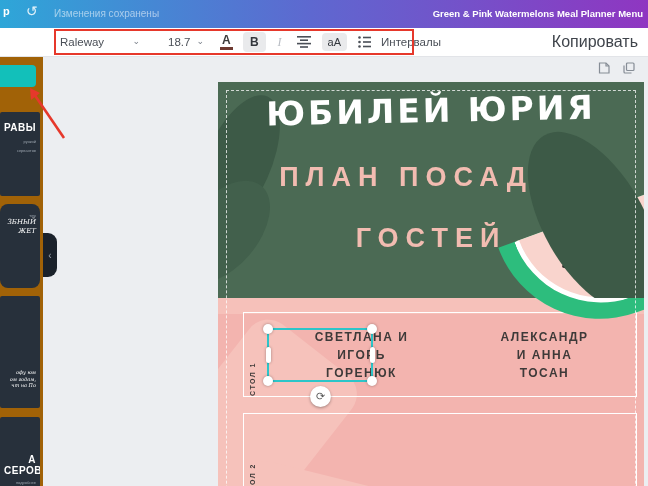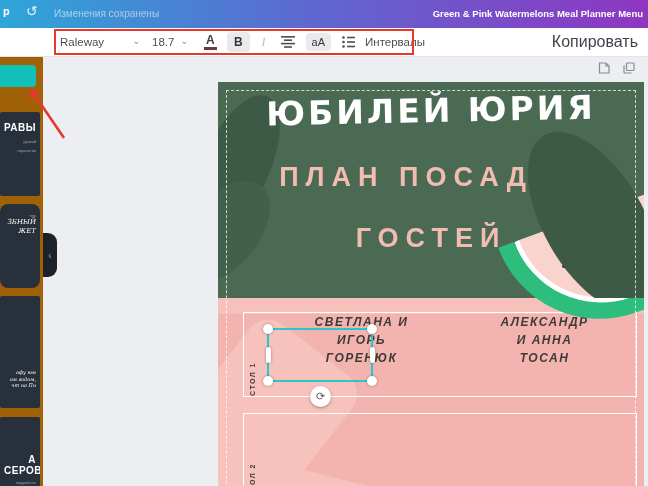--- a/index.html
+++ b/index.html
@@ -13,21 +13,21 @@
   .status { position:absolute; left:54px; top:8px; font-size:10px; color:rgba(255,255,255,.55); }
   .doc-title { position:absolute; right:5px; top:8px; font-size:9.5px; font-weight:bold; color:#fff; }
 
   
   .toolbar { position:absolute; left:0; top:28px; width:648px; height:29px; background:#fff;
     border-bottom:1px solid #e2e4e8; z-index:15; display:flex; align-items:center;
     padding-left:60px; padding-right:10px; font-size:11.5px; color:#4a4f57; }
   .tb-btn { display:flex; align-items:center; cursor:pointer; }
   .chev { font-size:9px; color:#7a808a; margin-left:6px; margin-top:-3px; }
   .font-btn { width:80px; justify-content:space-between;gap:18px; }
-  .size-btn { margin-left:12px; }
+  .size-btn { margin-left:28px; }
   .color-btn { margin-left:16px; flex-direction:column; font-weight:bold; font-size:12px; color:#3c3c3c; line-height:1; }
   .color-bar { width:13px; height:3px; background:#6e3a31; margin-top:1px; }
   .bold-btn { margin-left:10px; background:#e9eaec; border-radius:4px; padding:3px 7px; font-weight:bold; font-size:12px; color:#33373d; }
   .italic-btn { margin-left:8px; font-style:italic; font-family:"Liberation Serif",serif; color:#b9bdc4; font-size:12px; padding:3px 4px; }
   .icon-btn { margin-left:9px; padding:2px; }
   .case-btn { margin-left:9px; background:#e9eaec; border-radius:4px; padding:3px 6px; font-size:11px; color:#33373d; }
   .spacing-btn { margin-left:8px; }
   .tb-spacer { flex:1; }
   .copy-btn { font-size:16px; color:#3f444b; cursor:pointer; }
 
@@ -72,22 +72,22 @@
   .flesh { position:absolute; left:17px; top:6px; width:188px; height:92px; border-radius:0 0 94px 94px;
     background:#f9d4cd; border:5px solid #fff; border-top:none; }
   .seed { position:absolute; width:3px; height:9px; background:#222; border-radius:2px; }
 
   
   .t-row { position:absolute; left:25px; width:394px; height:85px; border:1.5px solid #fff; z-index:2; display:flex; }
   .t-label { position:absolute; left:5px; top:0; height:100%; display:flex; align-items:center;
     writing-mode:vertical-rl; transform:rotate(180deg); font-size:7px; font-weight:600;
     letter-spacing:1.5px; color:#3e3a39; }
   .t-cells { display:flex; width:100%; padding-left:26px; }
-  .t-cell { flex:1; display:flex; flex-direction:column; align-items:center; justify-content:flex-start;
-    font-size:12px; font-weight:600; letter-spacing:1.5px; color:#3e3a39; line-height:1.5; text-align:center;font-style:italic; }
+  .t-cell { flex:1; display:flex; flex-direction:column; align-items:center; justify-content:center;
+    font-size:12px; font-weight:600; letter-spacing:1.5px; color:#3e3a39; line-height:1.5; text-align:center; }
 
   
   .margin-guide { position:absolute; left:8px; top:8px; width:410px; height:584px;
     border:1px dashed rgba(255,255,255,.75); z-index:5; pointer-events:none; }
 
   
   .sel-box { position:absolute; left:49px; top:246px; width:106px; height:54px; border:2px solid #2cc5c9; z-index:6; }
   .h-c { position:absolute; width:10px; height:10px; background:#fff; border-radius:50%;
     box-shadow:0 0 3px rgba(0,0,0,.35); }
   .h-s { position:absolute; width:5px; height:16px; background:#fff; border-radius:3px;

